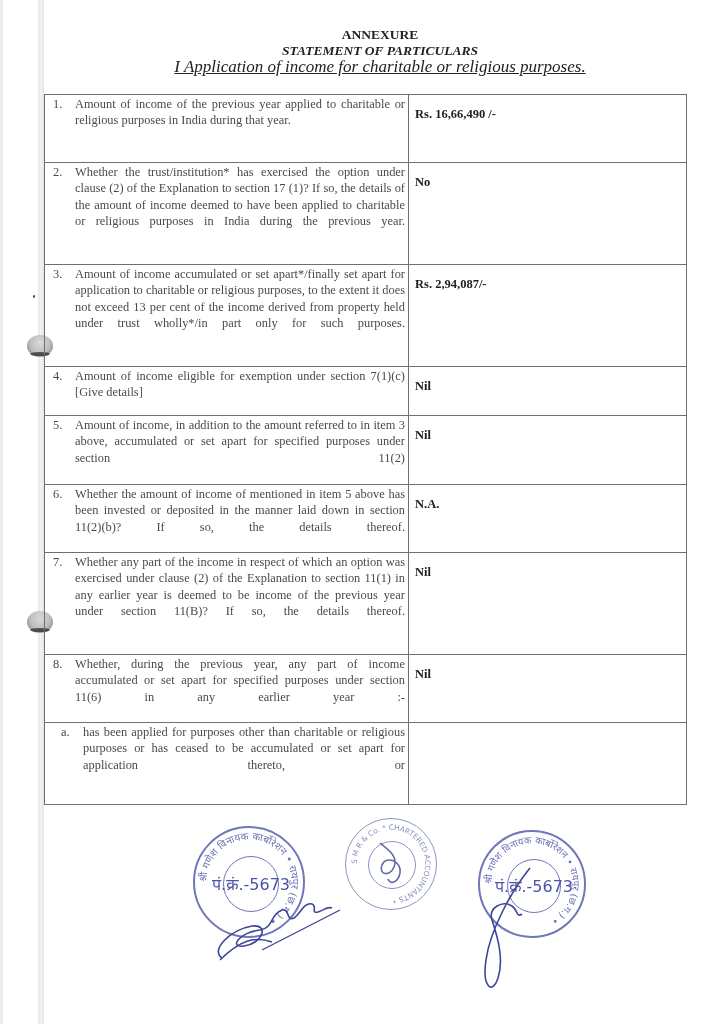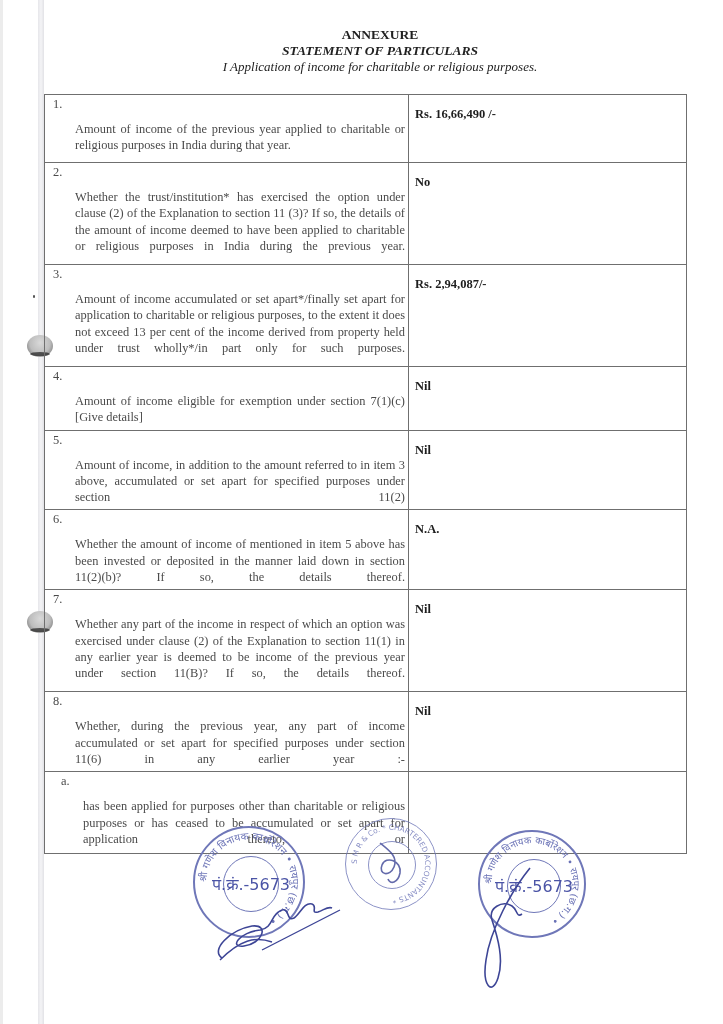--- a/index.html
+++ b/index.html
@@ -10,30 +10,30 @@
     .binder-strip { position: absolute; left: 38px; top: 0; width: 6px; height: 1024px; background: linear-gradient(to right, #e6e6ea, #f4f4f6 50%, #e2e2e6); }
     .binder-edge { position: absolute; left: 0; top: 0; width: 3px; height: 1024px; background: #ececec; }
     .punch-hole { position: absolute; left: 27px; width: 26px; height: 22px; border-radius: 50%;
       background: radial-gradient(ellipse at 50% 35%, #d9d9d9 0%, #bdbdbd 55%, #8a8a8a 80%, #3b3b3b 100%); }
     .punch-hole::after { content: ""; position: absolute; left: 3px; right: 3px; bottom: 1px; height: 4px; border-radius: 50%; background: #2a2a2a; opacity: .75; }
     .speck { position: absolute; width: 2px; height: 3px; background: #555; border-radius: 1px; }
 
     .header { position: absolute; left: 0; right: 15px; top: 27px; text-align: center; color: #222; }
     .header .h1 { font-weight: bold; font-size: 13.5px; line-height: 16px; margin-left: 52px; }
     .header .h2 { font-weight: bold; font-size: 13.5px; line-height: 16px; margin-left: 52px; font-style: italic; }
-    .header .h3 { font-style: italic; font-size: 13px; line-height: 16px; margin-left: 52px; }
+    .header .h3 { font-style: italic; font-size: 17px; line-height: 16px; margin-left: 52px; text-decoration: underline; }
 
     table.particulars { position: absolute; left: 44px; top: 94px; width: 643px; border-collapse: collapse; table-layout: fixed; }
     table.particulars td { border: 1.3px solid #6f6f6f; vertical-align: top; }
     td.q { width: 364px; padding: 1px 3px 4px 8px; }
     td.a { padding: 12px 6px; font-weight: bold; font-size: 12.5px; color: #1e1e1e; }
     .q-inner { display: flex; font-size: 12.4px; line-height: 16.3px; color: #4a4a4a; }
     .q-num { width: 22px; flex: none; }
     .q-num.sub { width: 30px; padding-left: 8px; }
-    .q-text { flex: 1; text-align: justify; text-align-last: justify; margin-top: 25px; }
+    .q-text { flex: 1; text-align: justify; text-align-last: justify; }
     .q-text.last-left { text-align-last: left; }
 
     tr.r1 td { height: 68px; }
     tr.r2 td { height: 102px; }
     tr.r3 td { height: 102px; }
     tr.r4 td { height: 49px; }
     tr.r5 td { height: 69px; }
     tr.r6 td { height: 68px; }
     tr.r7 td { height: 102px; }
     tr.r8 td { height: 68px; }
@@ -69,21 +69,21 @@
             <span class="q-num">1.</span>
             <span class="q-text last-left">Amount of income of the previous year applied to charitable or religious purposes in India during that year.</span>
           </div>
         </td>
     <td class="a">Rs. 16,66,490 /-</td>
   </tr>
   <tr class="r2">
     <td class="q">
           <div class="q-inner">
             <span class="q-num">2.</span>
-            <span class="q-text">Whether the trust/institution* has exercised the option under clause (2) of the Explanation to section 11 (3)? If so, the details of the amount of income deemed to have been applied to charitable or religious purposes in India during the previous year.</span>
+            <span class="q-text">Whether the trust/institution* has exercised the option under clause (2) of the Explanation to section 17 (1)? If so, the details of the amount of income deemed to have been applied to charitable or religious purposes in India during the previous year.</span>
           </div>
         </td>
     <td class="a">No</td>
   </tr>
   <tr class="r3">
     <td class="q">
           <div class="q-inner">
             <span class="q-num">3.</span>
             <span class="q-text">Amount of income accumulated or set apart*/finally set apart for application to charitable or religious purposes, to the extent it does not exceed 13 per cent of the income derived from property held under trust wholly*/in part only for such purposes.</span>
           </div>

